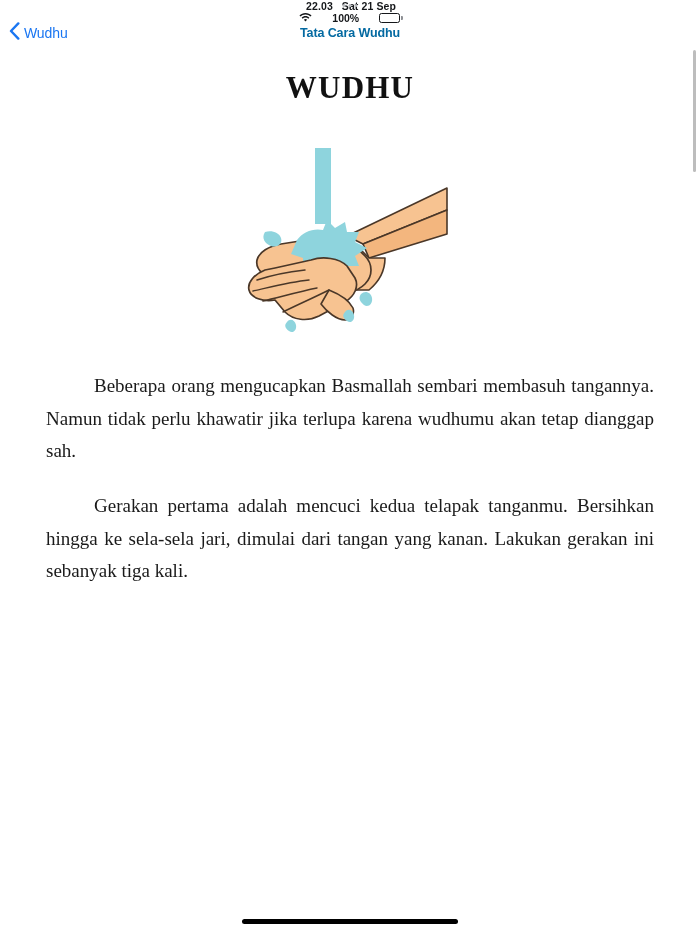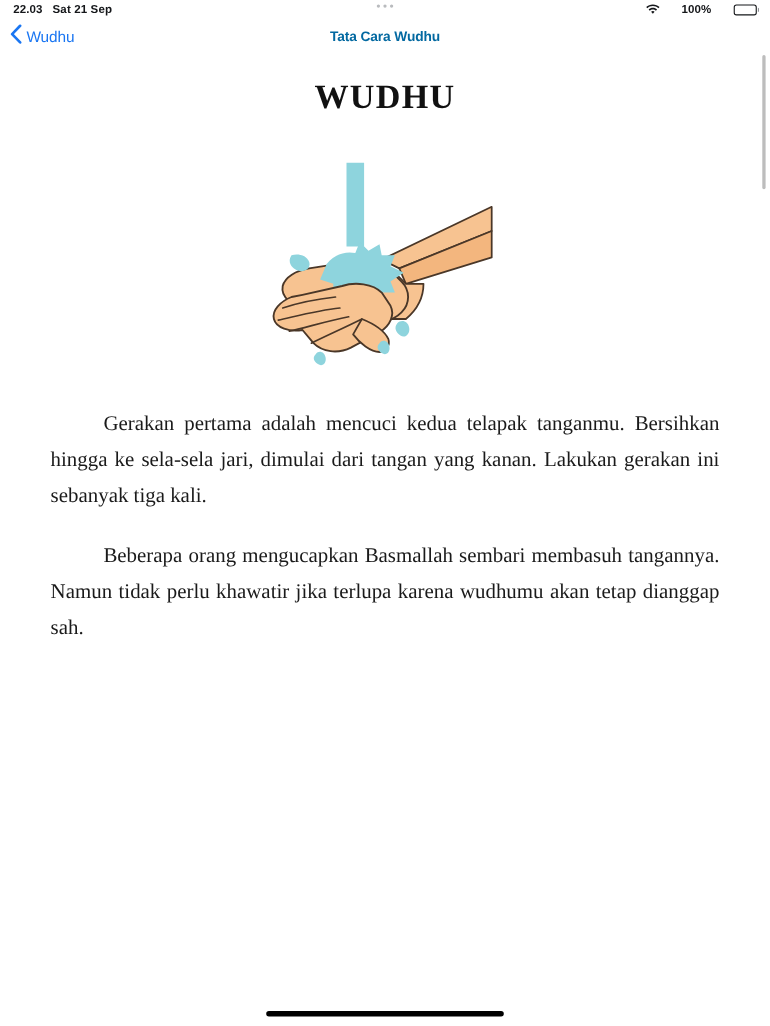--- a/index.html
+++ b/index.html
@@ -18,20 +18,21 @@
 
   
   .status-bar {
     height: 18px;
     display: flex;
     align-items: center;
     justify-content: space-between;
     padding: 0 10px 0 12px;
     box-sizing: border-box;
     position: relative;
+    flex-direction: column;
   }
   .status-left {
     display: flex;
     align-items: center;
     gap: 9px;
     font-size: 10.5px;
     font-weight: bold;
     color: #15171a;
     letter-spacing: 0.1px;
   }
@@ -283,20 +284,20 @@
                C102 180 92 172 86 164 Z" fill="#f7c391" stroke="#4a3728" stroke-width="1.6" stroke-linejoin="round"></path>
 
       <path d="M30 92 C36 90 44 92 46 98 C48 104 42 108 36 106 C30 104 26 98 30 92 Z" fill="#8ed4dd"></path>
       <path d="M126 154 C130 150 136 152 137 158 C138 164 133 168 129 165 C125 162 123 158 126 154 Z" fill="#8ed4dd"></path>
       <path d="M110 172 C113 168 118 170 119 175 C120 180 116 184 112 181 C108 178 107 175 110 172 Z" fill="#8ed4dd"></path>
       <path d="M52 182 C55 178 60 180 61 185 C62 190 58 194 54 191 C50 188 49 185 52 182 Z" fill="#8ed4dd"></path>
     </svg>
   </div>
 
   <div class="paragraphs">
+    <p class="body-paragraph">Beberapa orang mengucapkan Basmallah sembari membasuh tangannya. Namun tidak perlu khawatir jika terlupa karena wudhumu akan tetap dianggap sah.</p>
     <p class="body-paragraph">Gerakan pertama adalah mencuci kedua telapak tanganmu. Bersihkan hingga ke sela-sela jari, dimulai dari tangan yang kanan. Lakukan gerakan ini sebanyak tiga kali.</p>
-    <p class="body-paragraph">Beberapa orang mengucapkan Basmallah sembari membasuh tangannya. Namun tidak perlu khawatir jika terlupa karena wudhumu akan tetap dianggap sah.</p>
   </div>
 </div>
 
 <div class="scroll-indicator"></div>
 
 <div class="home-indicator"></div>
 
 </body></html>

